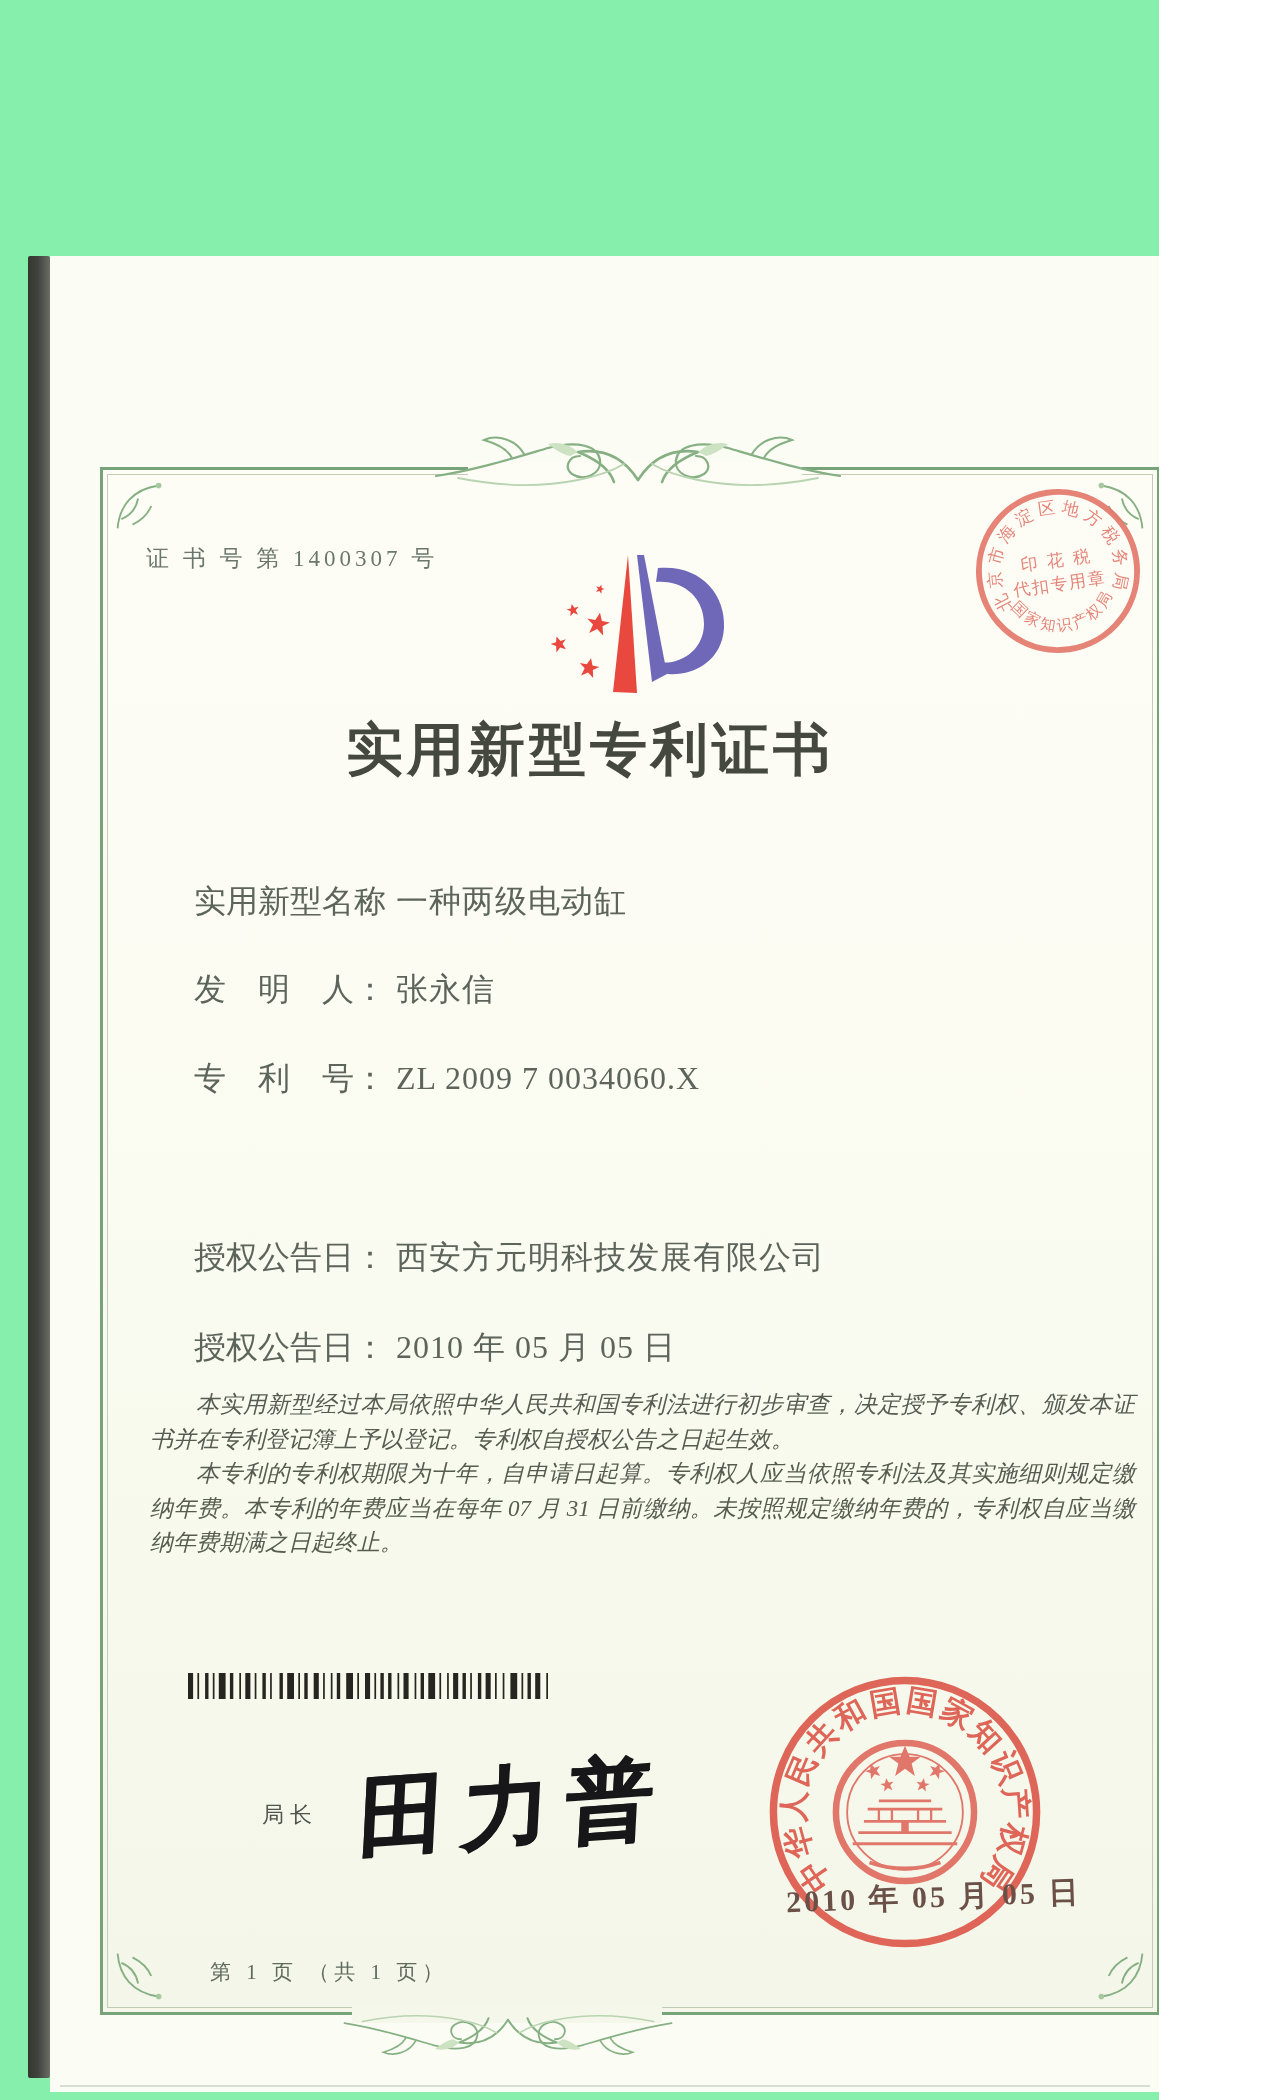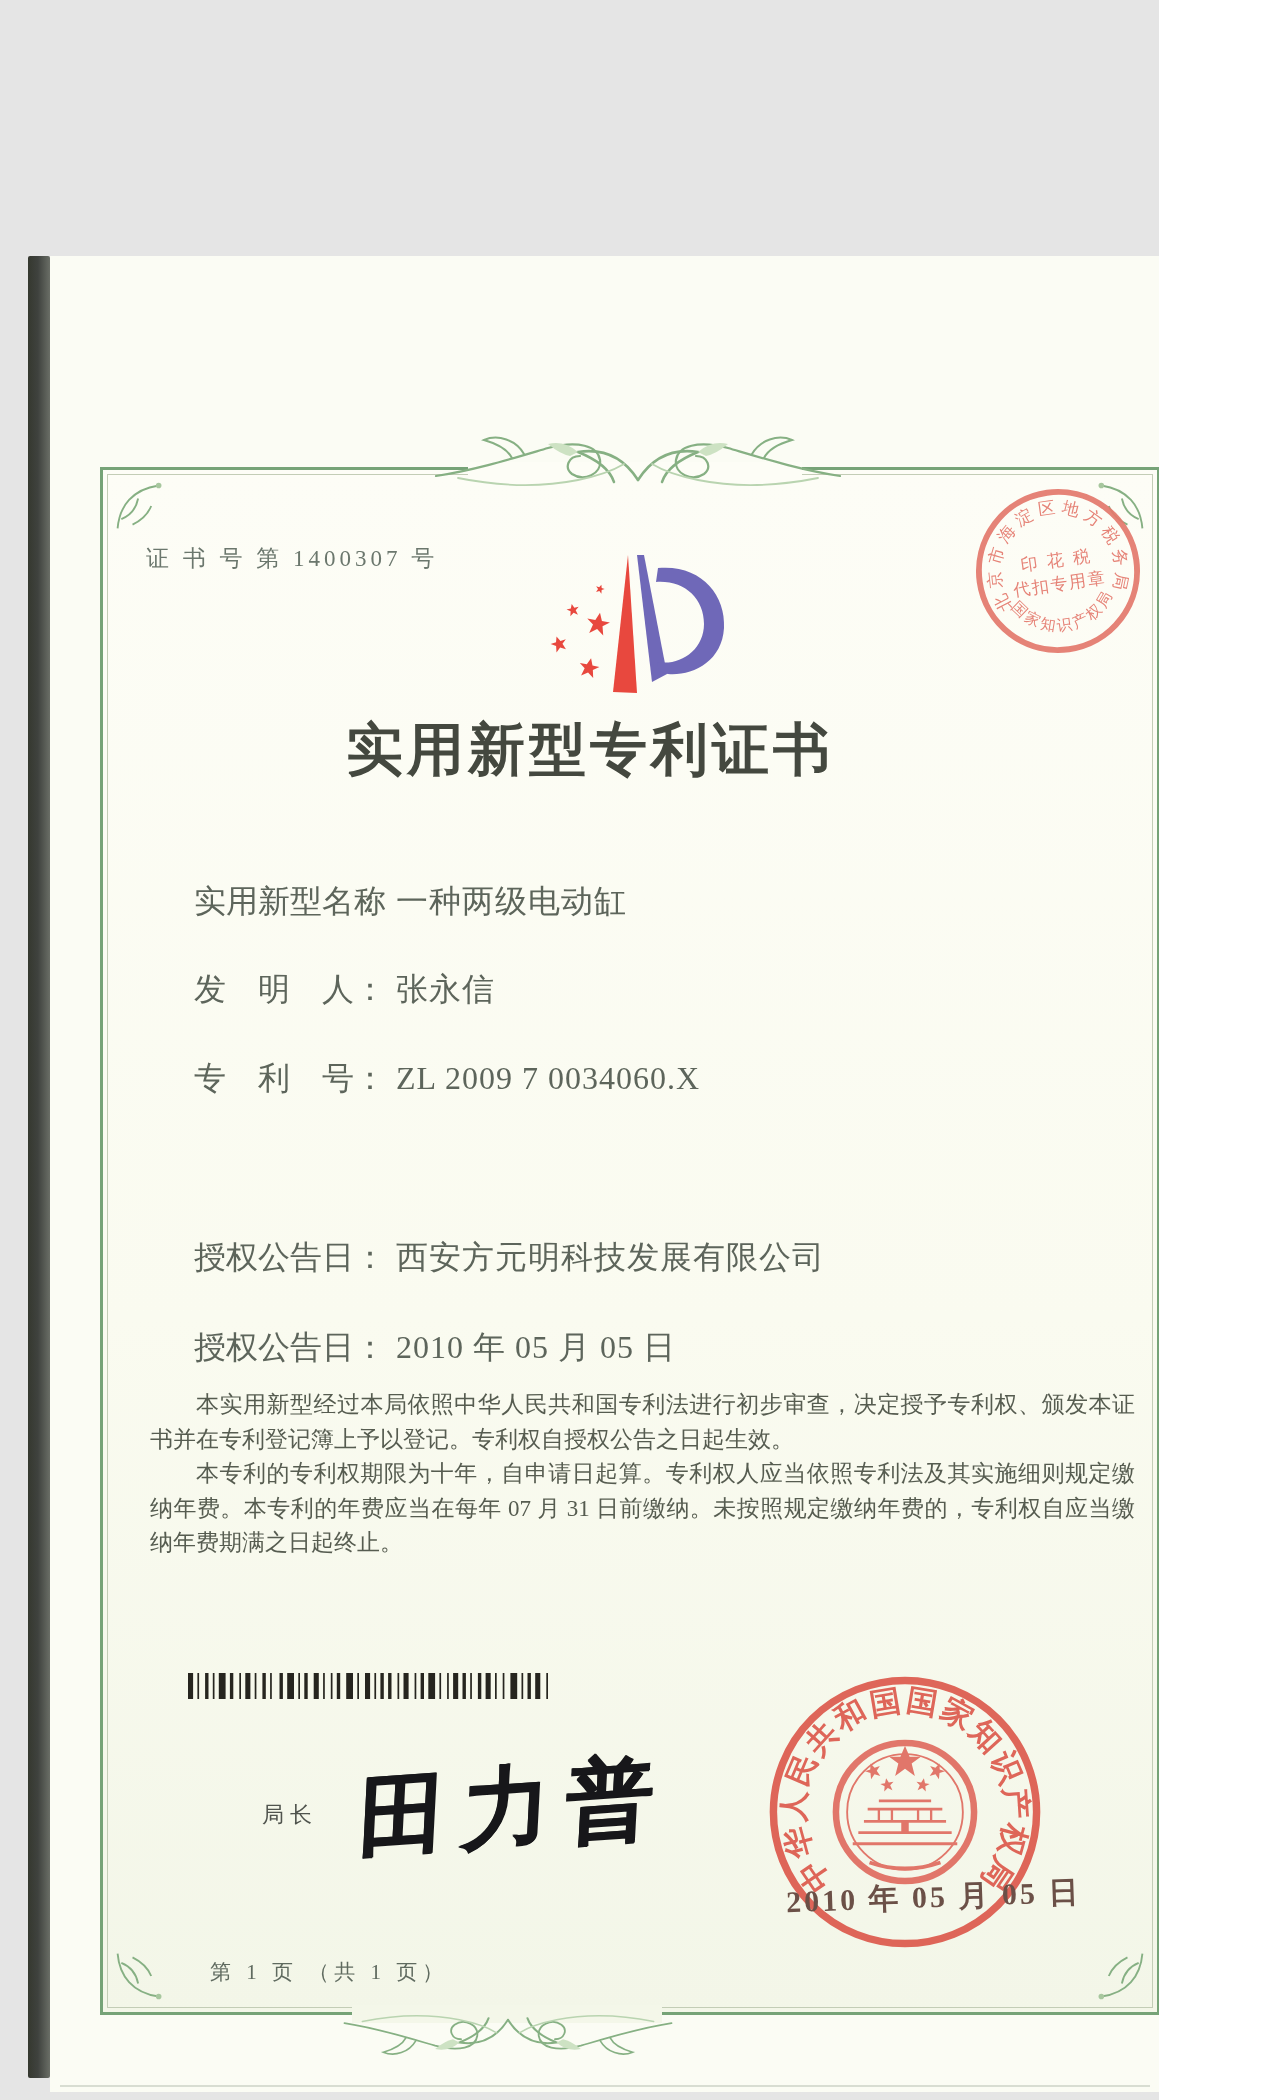--- a/index.html
+++ b/index.html
@@ -3,21 +3,21 @@
 <meta charset="utf-8">
 <style>
   :root{
     --paper:#fbfcf4; --border-green:#76a377; --border-green-light:#c3cdb6;
     --ornament-green:#86b083; --text-dark:#44483f; --text-body:#565c50;
     --text-field:#5d655b; --text-muted:#6b776d; --seal-red:#dd5b4e;
     --stamp-red:#e4796d; --logo-red:#e8483e; --logo-purple:#6f68b8;
     --signature-ink:#17171a; --date-ink:#6b5047; --scan-strip:#3f423e;
   }
   html,body{margin:0;padding:0;background:#fff;}
-  .page{position:relative;width:1159px;height:2100px;background:#e5e5e5;overflow:hidden;
+  .page{position:relative;width:1159px;height:2100px;background:#86efac;overflow:hidden;
         font-family:"Liberation Serif","DejaVu Serif",serif;}
   .abs{position:absolute;}
 
   
   .scan-strip{left:28px;top:256px;width:22px;height:1822px;
     background:linear-gradient(90deg,#35382f 0%,var(--scan-strip) 45%,#6a6e66 100%);border-radius:2px;}
   .scan-strip-shadow{left:50px;top:256px;width:26px;height:1822px;
     background:linear-gradient(90deg,rgba(90,92,84,.35),rgba(90,92,84,0));}
   .scan-topline{left:60px;top:353px;width:885px;height:2px;
     background:linear-gradient(90deg,#84827a 0%,#9a958c 55%,rgba(150,146,138,0) 100%);}
@@ -40,21 +40,21 @@
 
   
   .cert-no{left:146px;top:543px;font-size:23px;letter-spacing:4px;color:var(--text-muted);}
   .title{left:170px;top:712px;width:840px;text-align:center;font-size:57px;font-weight:bold;
     letter-spacing:4px;color:var(--text-dark);margin:0;}
   .field{left:194px;width:900px;font-size:32px;color:var(--text-field);white-space:nowrap;}
   .flabel{display:inline-block;width:160px;text-align:justify;text-align-last:justify;}
   .fcolon{display:inline-block;margin-right:10px;}
   .fvalue{letter-spacing:1px;}
   .paras{left:150px;top:1388px;width:985px;font-size:23px;line-height:34.5px;
-    color:var(--text-body);text-align:justify;}
+    color:var(--text-body);text-align:justify;font-style:italic;}
   .paras p{margin:0;text-indent:2em;}
   #barcode rect{fill:#26251f;}
   .signer{left:262px;top:1800px;font-size:22px;letter-spacing:6px;color:#50544e;}
   .signature{left:358px;top:1748px;font-size:88px;font-weight:bold;color:var(--signature-ink);
     letter-spacing:16px;transform:rotate(-4deg) skewX(-7deg);
     text-shadow:1px 0 0 currentColor,0 1px 0 currentColor;}
   .seal-date{left:786px;top:1877px;font-size:30px;letter-spacing:3px;color:var(--date-ink);
     transform:rotate(-2deg);z-index:6;font-weight:bold;}
   .footer{left:210px;top:1958px;width:840px;text-align:left;font-size:21px;
     letter-spacing:5px;color:#5f6a5f;}

